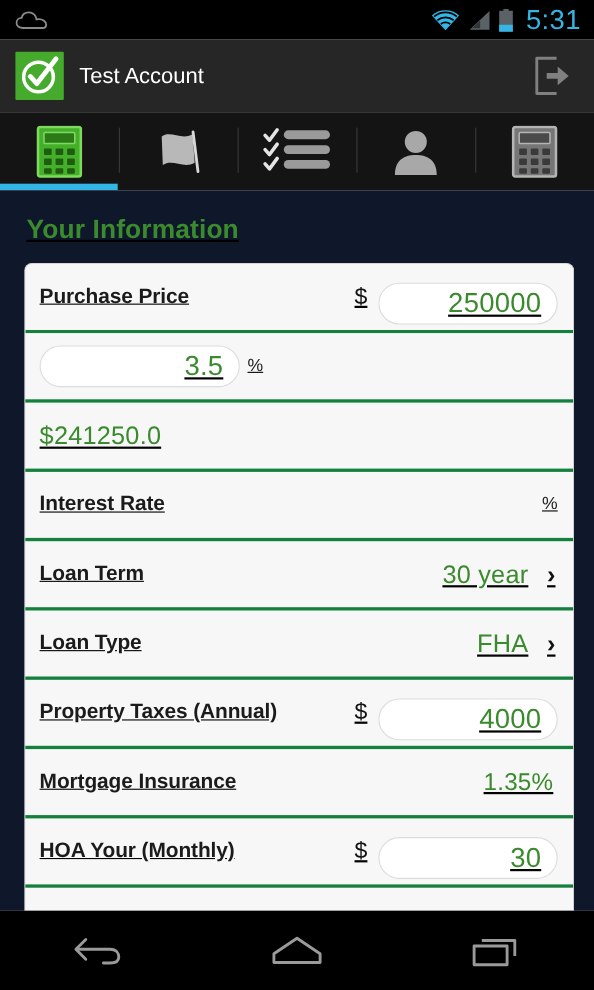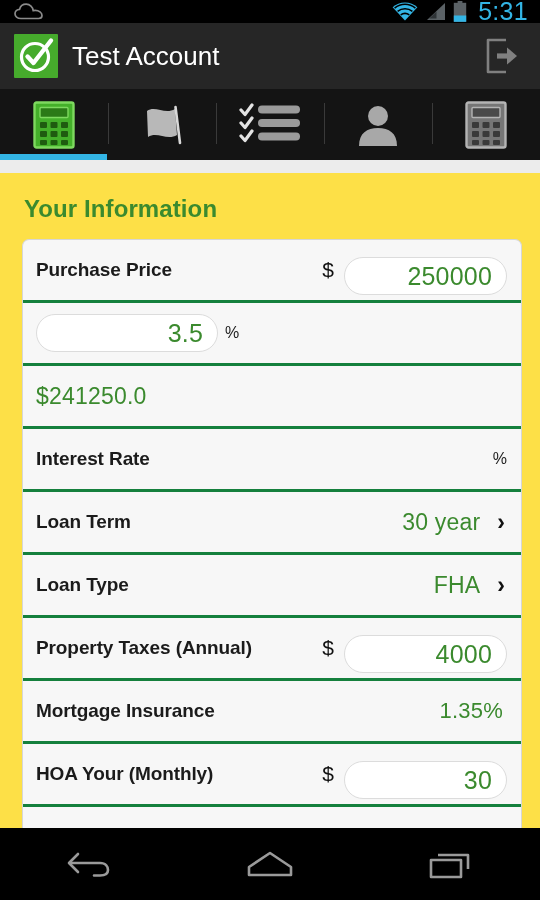--- a/index.html
+++ b/index.html
@@ -6,21 +6,21 @@
   html,body { width:540px; height:900px; }
   body {
     font-family:"Liberation Sans", sans-serif;
     background:#ececec;
     overflow:hidden;
     position:relative;
   }
 
   
   .status-bar {
-    height:23px; background:#000; display:flex; align-items:center;
+    height:36px; background:#000; display:flex; align-items:center;
     padding:0 12px 0 14px;
   }
   .status-left { flex:1; display:flex; align-items:center; }
   .cloud-icon { width:30px; height:17px; position:relative; }
   .cloud-icon svg { display:block; }
   .status-right { display:flex; align-items:center; gap:7px; }
   .wifi-icon svg, .signal-icon svg, .battery-icon svg { display:block; }
   .clock {
     color:#33b5e5; font-size:25px; letter-spacing:0.3px;
     margin-left:4px; line-height:1;
@@ -31,21 +31,21 @@
     height:66px; background:#262626; display:flex; align-items:center;
     padding:0 18px 0 14px;
   }
   .app-logo {
     width:44px; height:44px; background:#46ab2c; flex:none;
     position:relative; border-radius:1px;
   }
   .app-logo svg { display:block; position:absolute; top:0; left:0; }
   .titles { margin-left:14px; flex:1; min-width:0; }
   .title-main {
-    color:#fff; font-size:26px; line-height:28px; font-weight:400;
+    color:#fff; font-size:20px; line-height:28px; font-weight:400;
     white-space:nowrap;
   }
   .title-sub {
     color:#9a9a9a; font-size:17px; line-height:20px; margin-top:1px;
     white-space:nowrap;
   }
   .logout-btn { width:40px; height:44px; flex:none; display:flex;
     align-items:center; justify-content:center; }
   .logout-btn svg { display:block; }
 
@@ -64,21 +64,21 @@
   }
   .tab svg { display:block; }
   .tab-underline {
     position:absolute; left:0; bottom:0; width:107px; height:6px;
     background:#33b5e5;
   }
 
   
   .content {
     position:absolute; top:173px; left:0; right:0; bottom:72px;
-    background:#fde047; overflow:hidden;
+    background:#0f172a; overflow:hidden;text-decoration:underline;
   }
   .section-title {
     color:#3b8a2e; font-size:24px; font-weight:bold;
     padding:22px 0 16px 24px; letter-spacing:0.1px;
   }
   .card {
     margin:0 18px 0 22px;
     background:#f7f7f7;
     border:1px solid #d6d6d6;
     border-bottom:none;

